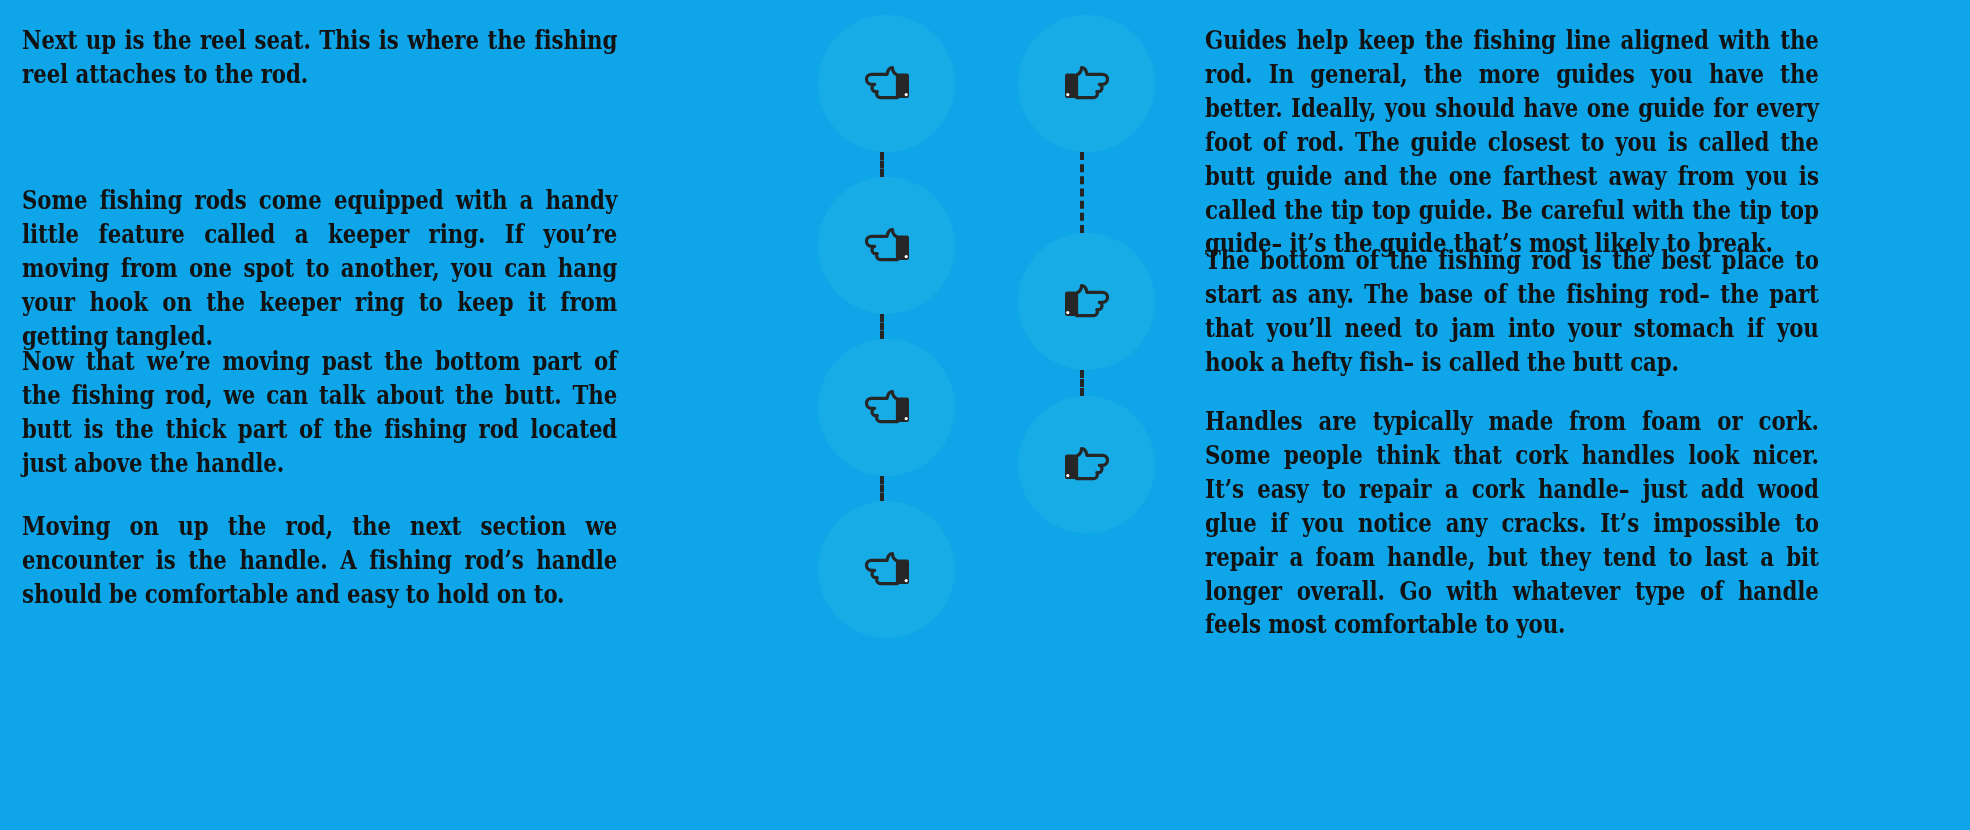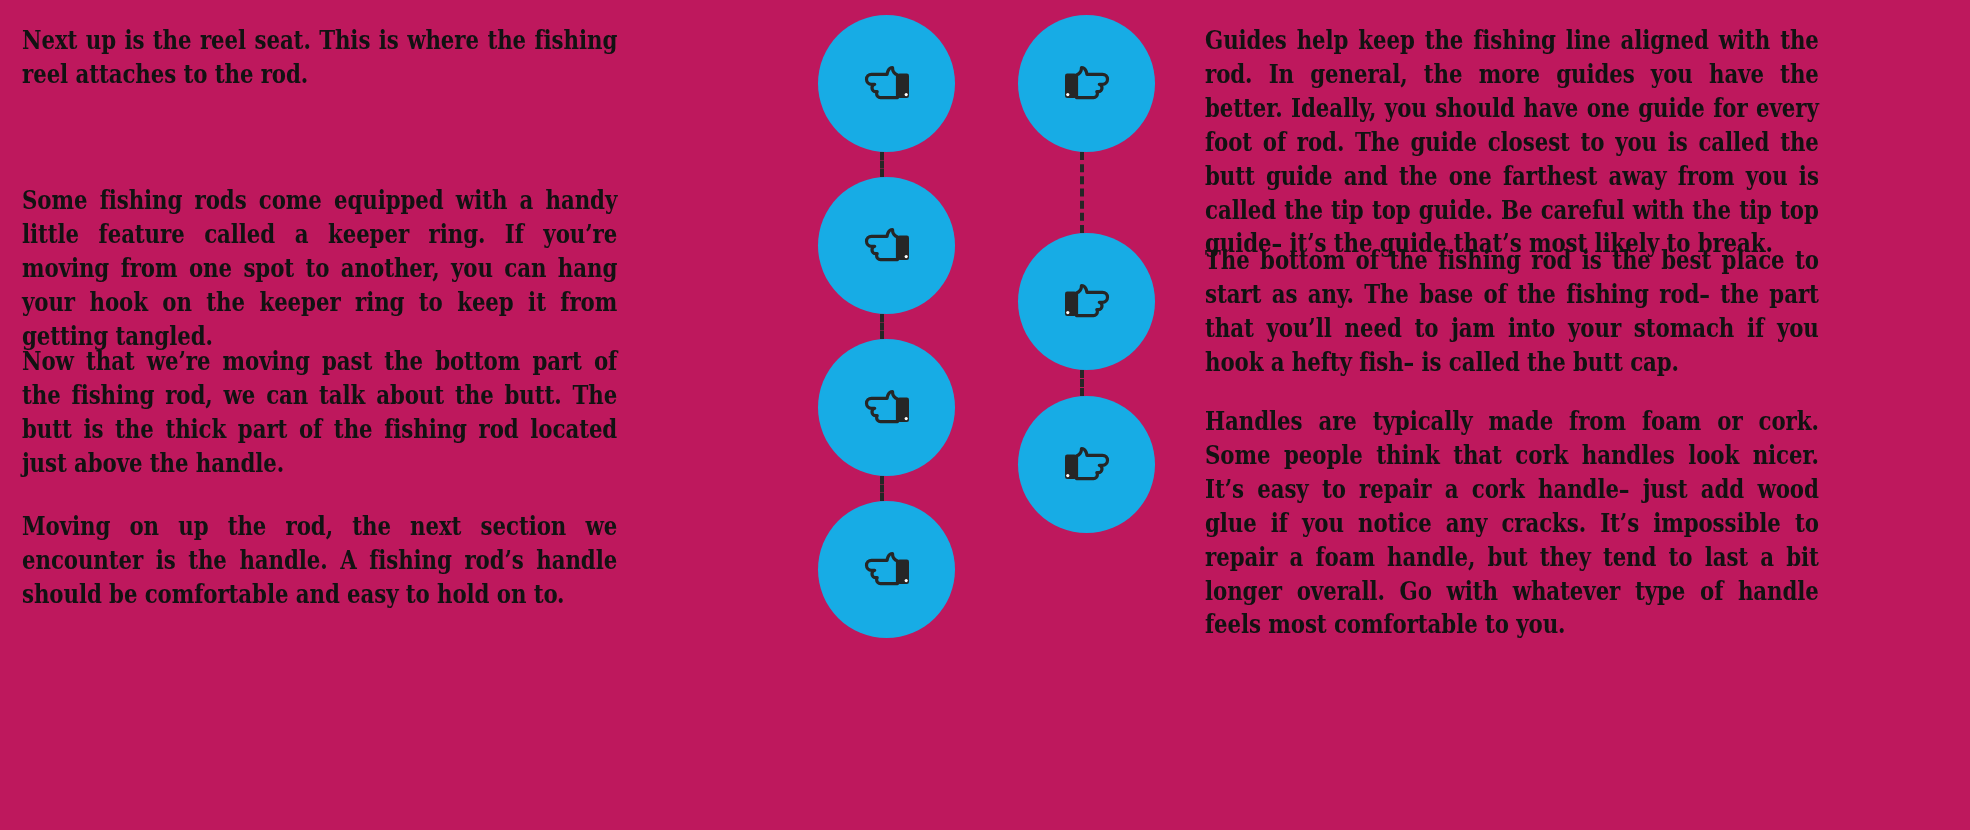--- a/index.html
+++ b/index.html
@@ -9,21 +9,21 @@
     background: #ffffff;
   }
   body {
     font-family: "DejaVu Serif", "Liberation Serif", serif;
     color: #111111;
   }
   #canvas {
     position: relative;
     width: 1970px;
     height: 830px;
-    background: #be185d;
+    background: #0ea5e9;
     overflow: hidden;
   }
 
   
   .text-block {
     position: absolute;
     text-align: justify;
     text-justify: inter-word;
     font-weight: 700;
     font-size: 25.5px;

